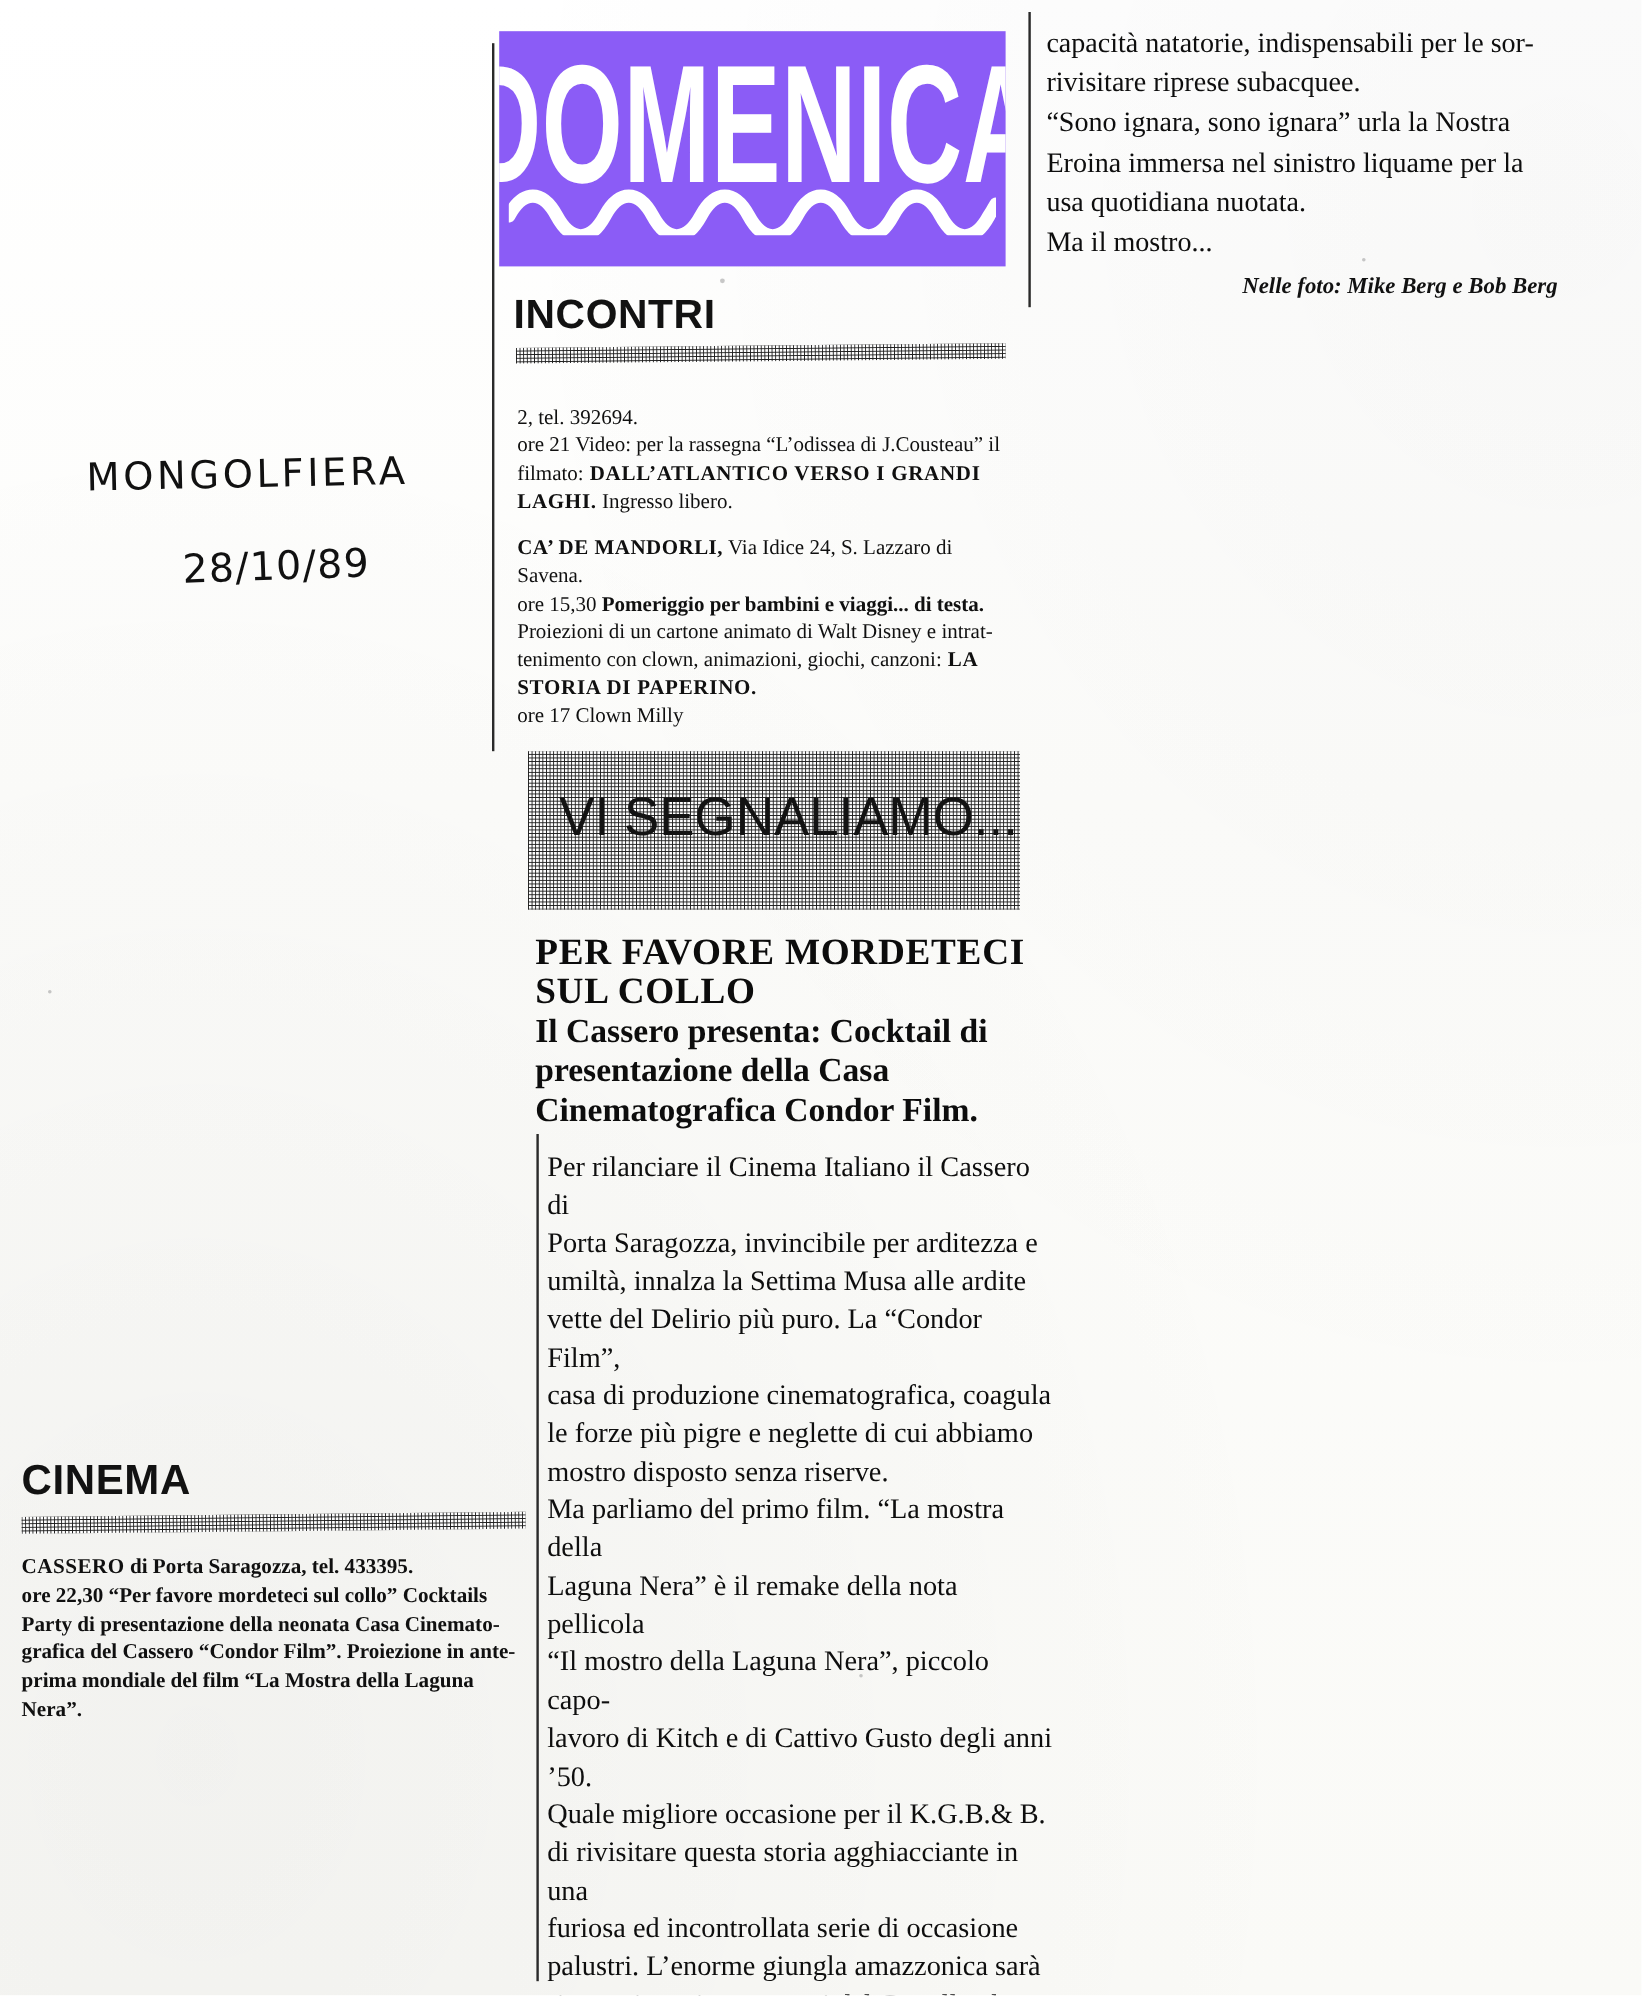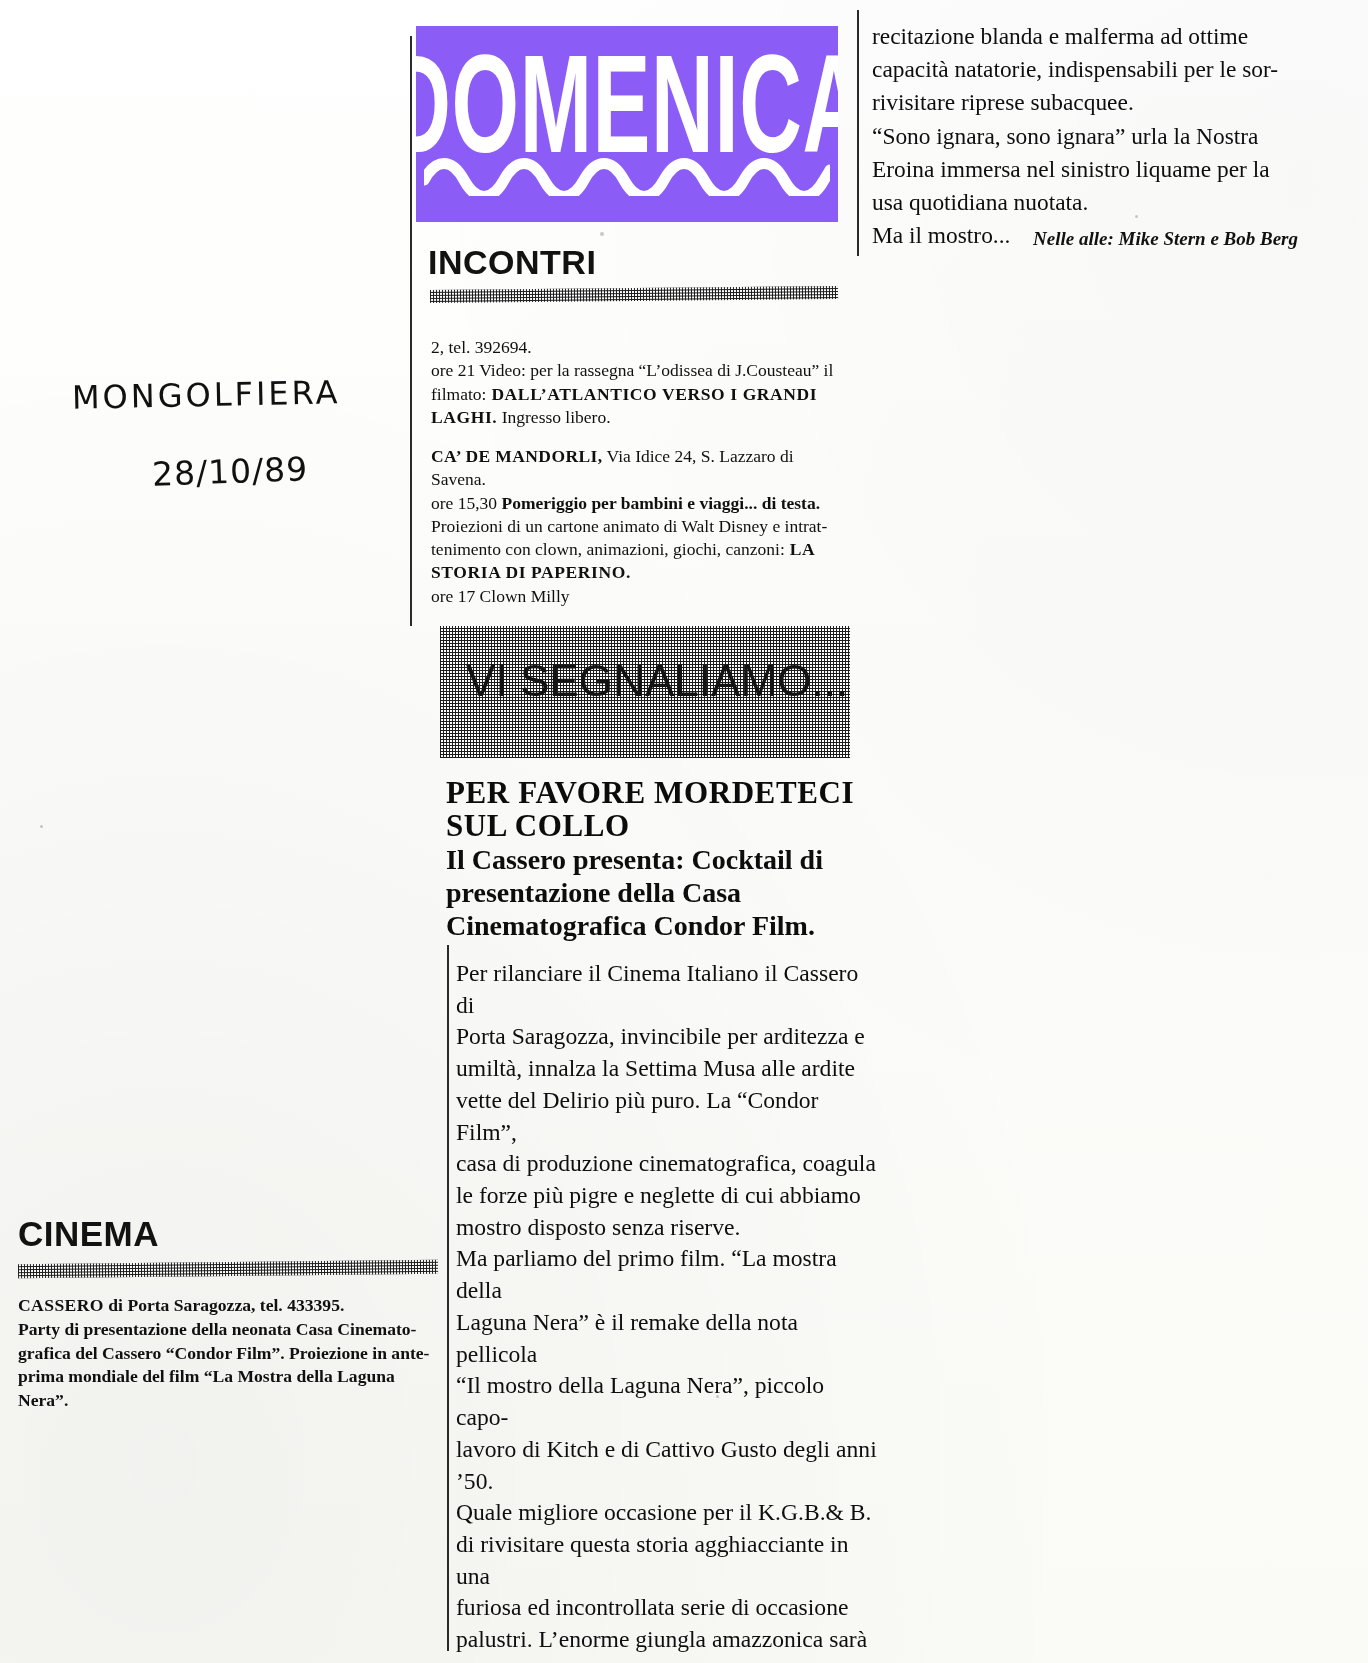--- a/index.html
+++ b/index.html
@@ -313,37 +313,37 @@
     <p>’50.</p>
     <p>Quale migliore occasione per il K.G.B.&amp; B.</p>
     <p>di rivisitare questa storia agghiacciante in una</p>
     <p>furiosa ed incontrollata serie di occasione</p>
     <p>palustri. L’enorme giungla amazzonica sarà</p>
     <p>ricostruita nei sotterranei del Castello che per</p>
 
   </div>
 
   <div class="block" id="right-col-body">
-    <p>recitazione blanda e malferma ad ottime</p>
     <p>capacità natatorie, indispensabili per le sor-</p>
     <p>rivisitare riprese subacquee.</p>
     <p>“Sono ignara, sono ignara” urla la Nostra</p>
     <p>Eroina immersa nel sinistro liquame per la</p>
     <p>usa quotidiana nuotata.</p>
     <p>Ma il mostro...</p>
   </div>
 
-  <div class="block" id="photo-credit">Nelle alle: Mike Stern e Bob Berg</div>
+  <div class="block" id="photo-credit">Nelle foto: Mike Berg e Bob Berg</div>
 
   <div class="section-head" id="cinema-head">CINEMA</div>
   <div class="halftone" id="cinema-band"></div>
 
   <div class="block listing" id="cinema-listings">
     <div>
       <p><span class="venue">CASSERO</span><span class="bodyline"> di Porta Saragozza, tel. 433395.</span></p>
+      <p class="bodyline">ore 22,30 “Per favore mordeteci sul collo” Cocktails</p>
       <p class="bodyline">Party di presentazione della neonata Casa Cinemato-</p>
       <p class="bodyline">grafica del Cassero “Condor Film”. Proiezione in ante-</p>
       <p class="bodyline">prima mondiale del film “La Mostra della Laguna</p>
       <p class="bodyline">Nera”.</p>
     </div>
   </div>
 
   <div class="speck" style="left:600px; top:232px; width:4px; height:4px;"></div>
   <div class="speck" style="left:40px; top:825px; width:3px; height:3px;"></div>
   <div class="speck" style="left:1135px; top:215px; width:3px; height:3px;"></div>

